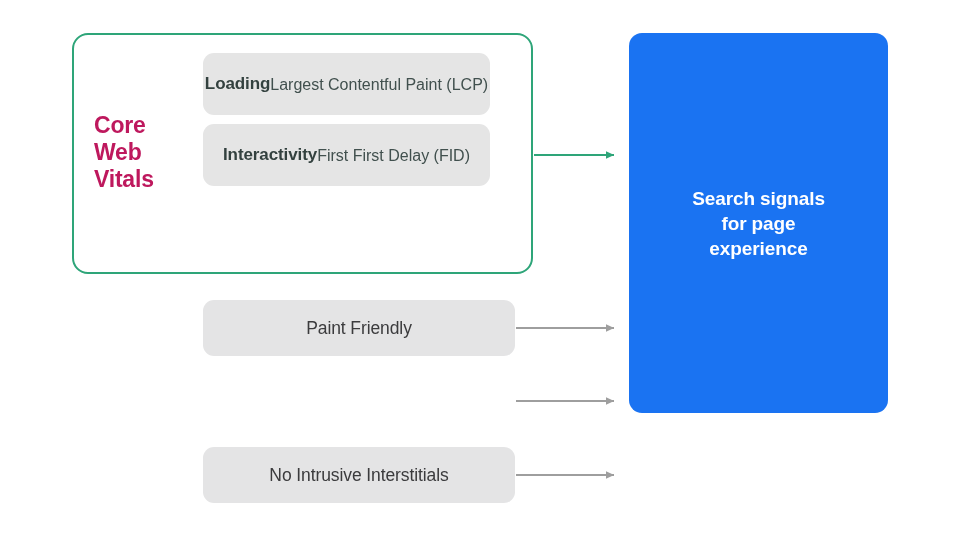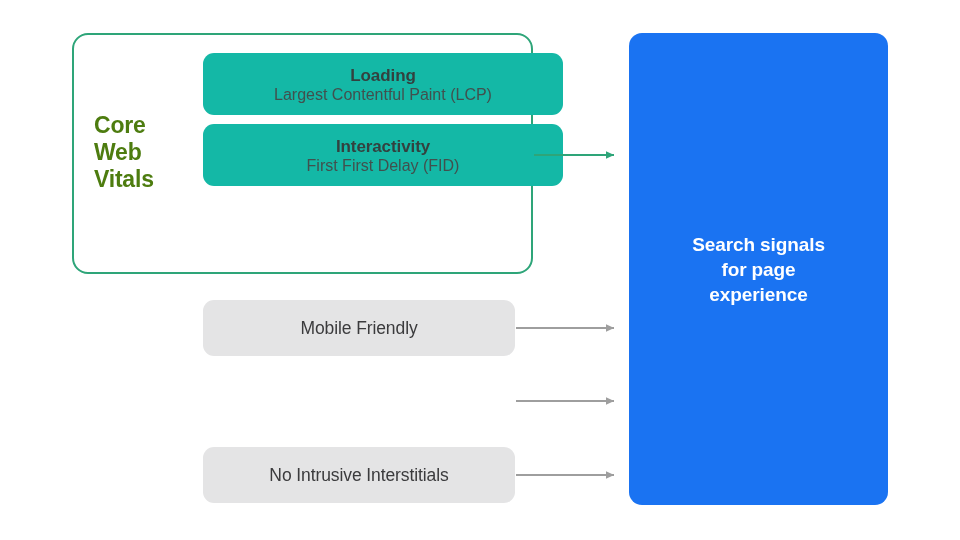--- a/index.html
+++ b/index.html
@@ -29,37 +29,37 @@
     box-sizing: border-box;
     border: 2px solid #2ea579;
     border-radius: 16px;
     background: #ffffff;
   }
   .cwv-label {
     position: absolute;
     left: 94px;
     top: 112px;
     width: 100px;
-    color: #4d7c0f;
+    color: #be185d;
     font-size: 23px;
     font-weight: bold;
     line-height: 27px;
     letter-spacing: -0.2px;
   }
 
   
   .vital-card {
     position: absolute;
     left: 203px;
-    width: 360px;
+    width: 287px;
     height: 62px;
-    background: #14b8a6;
+    background: #e5e5e5;
     border-radius: 11px;
     display: flex;
-    flex-direction: column;
+    flex-direction: row;
     align-items: center;
     justify-content: center;
   }
   .vital-card.v0 { top: 53px; }
   .vital-card.v1 { top: 124px; }
   .vital-card.v2 { top: 198px; }
   .vital-title {
     color: #33413f;
     font-size: 17px;
     font-weight: bold;
@@ -95,21 +95,21 @@
     font-weight: normal;
     letter-spacing: -0.1px;
   }
 
   
   .blue-box {
     position: absolute;
     left: 629px;
     top: 33px;
     width: 259px;
-    height: 472px;
+    height: 380px;
     background: #1a73f2;
     border-radius: 13px;
     display: flex;
     align-items: center;
     justify-content: center;
   }
   .blue-text {
     color: #ffffff;
     font-size: 19px;
     font-weight: bold;
@@ -145,21 +145,21 @@
     <div class="vital-sub">Largest Contentful Paint (LCP)</div>
   </div>
 
   <div class="vital-card v1">
     <div class="vital-title">Interactivity</div>
     <div class="vital-sub">First First Delay (FID)</div>
   </div>
 
 
   <div class="gray-card g0">
-    <div class="gray-label">Mobile Friendly</div>
+    <div class="gray-label">Paint Friendly</div>
   </div>
 
 
   <div class="gray-card g2">
     <div class="gray-label">No Intrusive Interstitials</div>
   </div>
 
   <div class="blue-box">
     <div class="blue-text">Search signals
 for page

